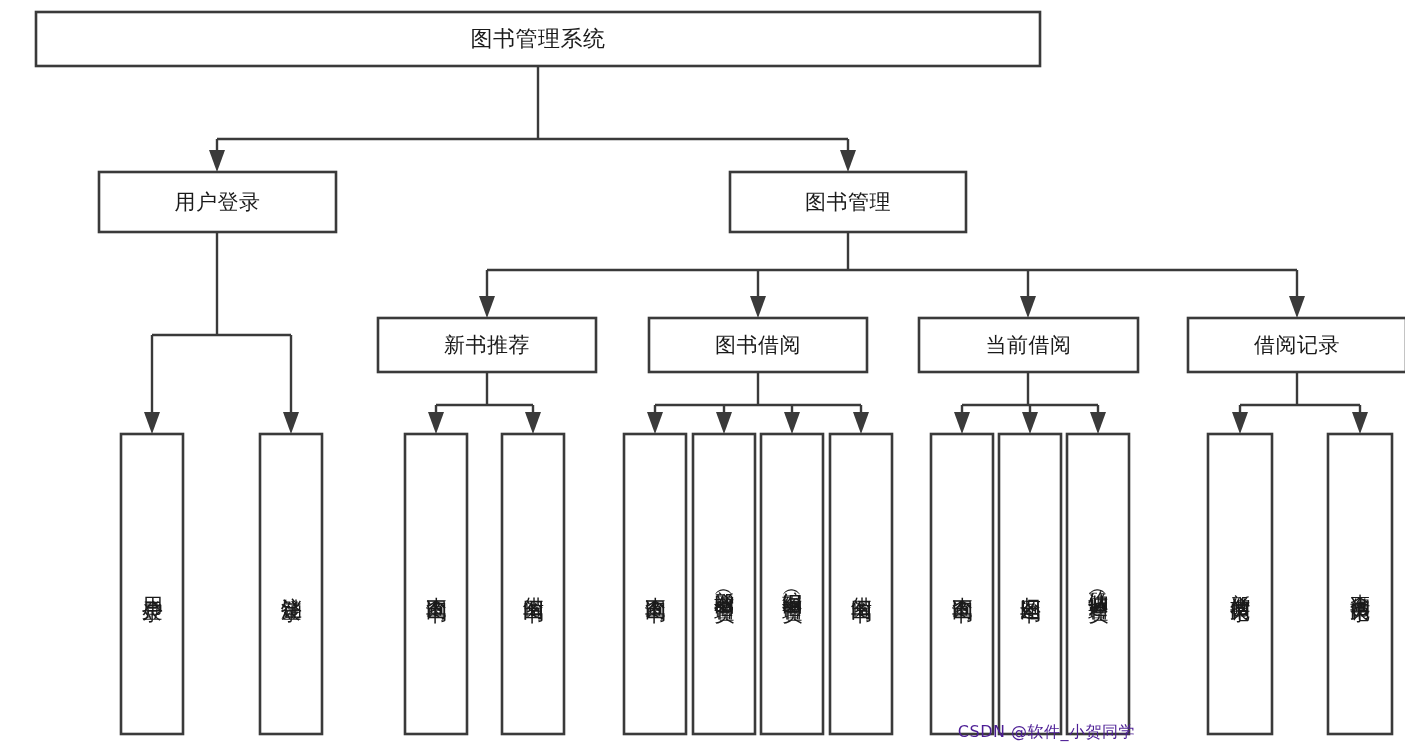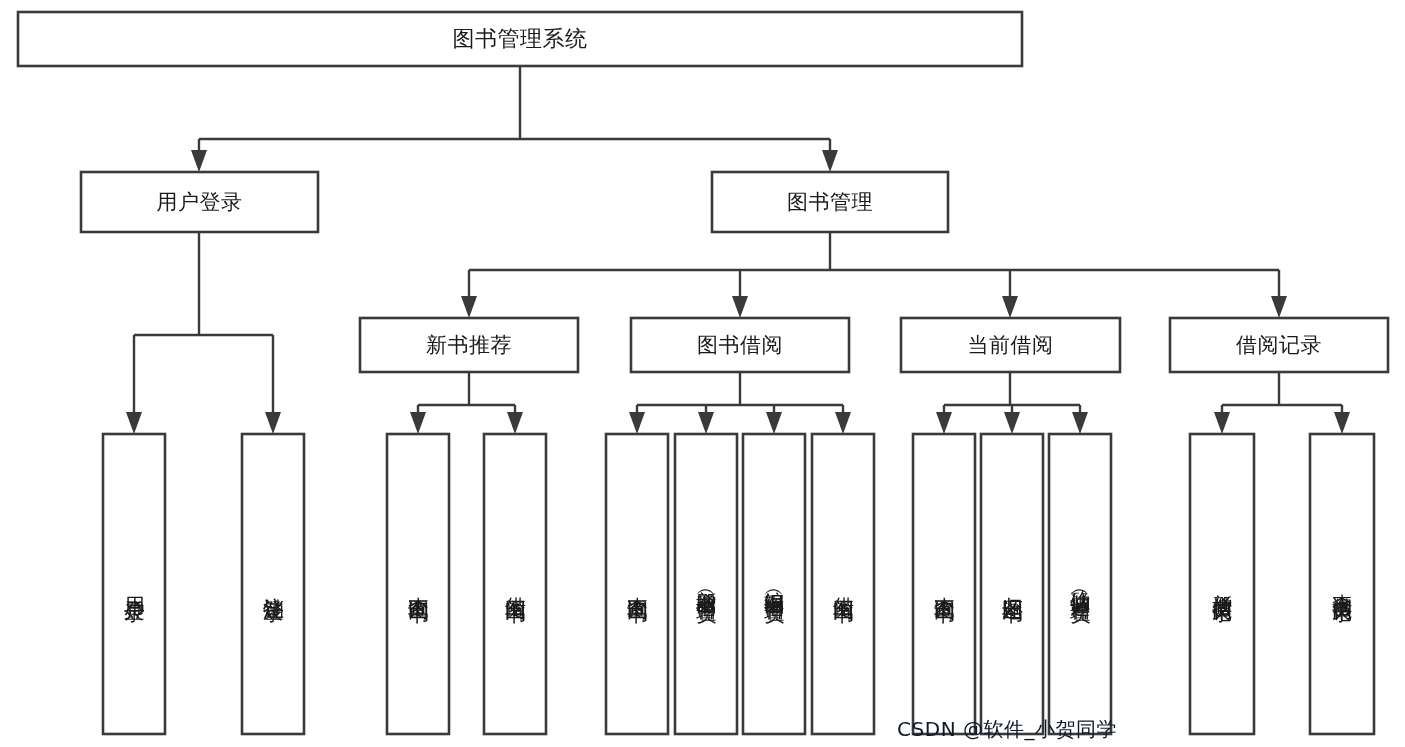--- a/index.html
+++ b/index.html
@@ -13,20 +13,21 @@
     height: 747px;
     font-family: "DejaVu Sans", "Liberation Sans", sans-serif;
     overflow: hidden;
     position: relative;
   }
   #diagram-root {
     position: relative;
     width: 1125px;
     height: 747px;
     background: #ffffff;
+    margin-left: 18px;
   }
   svg.diagram-canvas {
     position: absolute;
     left: 0;
     top: 0;
     width: 1405px;
     height: 747px;
     display: block;
   }
   .node-box {
@@ -76,22 +77,22 @@
     color: #1a1a1a;
     letter-spacing: 2px;
     white-space: nowrap;
     text-align: center;
   }
   .watermark {
     position: absolute;
     right: 8px;
     bottom: 4px;
     font-family: "DejaVu Sans", "Liberation Sans", sans-serif;
-    font-size: 20px;
-    color: #0f172a;
+    font-size: 16px;
+    color: #4c1d95;
     white-space: nowrap;
     letter-spacing: 0.5px;
   }
 </style>
 </head>
 <body>
 
 <div id="diagram-root">
 
   <svg class="diagram-canvas" id="diagram-svg" viewBox="0 0 1405 747" xmlns="http://www.w3.org/2000/svg">

